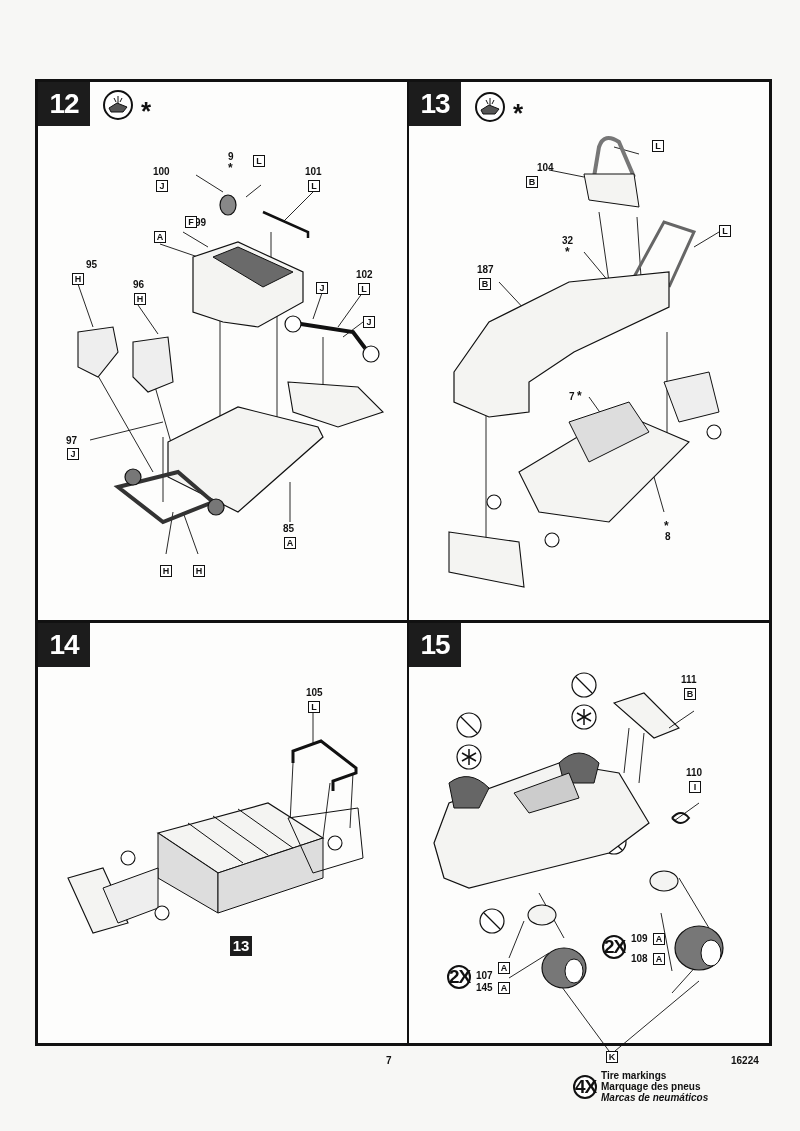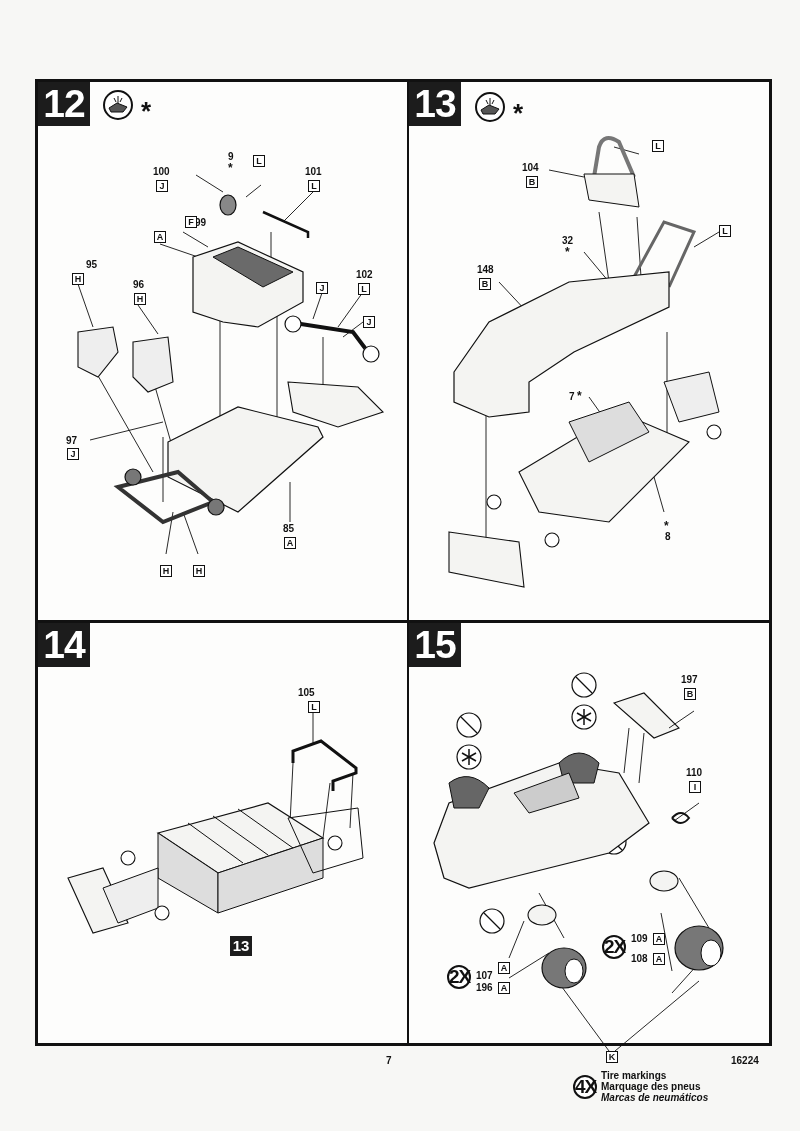--- a/index.html
+++ b/index.html
@@ -2,21 +2,21 @@
 <html><head>
 <meta charset="utf-8">
 <style>
   * { box-sizing: border-box; margin: 0; padding: 0; }
   html, body { width: 800px; height: 1131px; background: #f7f7f5; overflow: hidden; }
   body { position: relative; font-family: "Liberation Sans", sans-serif; color: #111; }
   .sheet { position: absolute; left: 35px; top: 79px; width: 737px; height: 967px; border: 3px solid #111; background: #fdfdfc; }
   .vdiv { position: absolute; left: 369px; top: 0; width: 2px; height: 961px; background: #111; }
   .hdiv { position: absolute; left: 0; top: 538px; width: 731px; height: 3px; background: #111; }
   .panel { position: absolute; }
-  .stepnum { position: absolute; left: 0; top: 0; width: 52px; height: 44px; background: #1c1c1c; color: #fff; font-weight: bold; font-size: 39px; line-height: 44px; text-align: center; letter-spacing: -1px; }
+  .stepnum { position: absolute; left: 0; top: 0; width: 52px; height: 44px; background: #1c1c1c; color: #fff; font-weight: bold; font-size: 28px; line-height: 44px; text-align: center; letter-spacing: -1px; }
   .glue { position: absolute; width: 30px; height: 30px; border: 2px solid #111; border-radius: 50%; background: #fff; }
   .star { position: absolute; font-size: 26px; font-weight: bold; line-height: 1; }
   .lbl { position: absolute; font-size: 10px; font-weight: bold; line-height: 1; white-space: nowrap; }
   .box { position: absolute; width: 12px; height: 12px; border: 1.3px solid #111; font-size: 9px; font-weight: bold; line-height: 10px; text-align: center; background: #fff; }
   .mult { position: absolute; width: 24px; height: 24px; border: 2px solid #111; border-radius: 50%; font-size: 19px; font-weight: bold; line-height: 20px; text-align: center; background: #fff; letter-spacing: -1px; }
   .ref13 { position: absolute; width: 22px; height: 20px; background: #1c1c1c; color: #fff; font-weight: bold; font-size: 15px; line-height: 20px; text-align: center; }
   .tiretext { position: absolute; font-size: 10px; font-weight: bold; line-height: 11px; white-space: nowrap; }
   .footer { position: absolute; font-size: 10px; font-weight: bold; }
   svg.art { position: absolute; left: 0; top: 0; overflow: visible; }
 </style>
@@ -146,27 +146,27 @@
 
       <path d="M110 390 L210 330 L280 360 L200 440 L130 430 Z" fill="#f4f4f2" stroke="#111" stroke-width="1.1"></path>
       <path d="M160 340 L220 320 L240 350 L180 380 Z" fill="#ddd" stroke="#111" stroke-width="1"></path>
       <path d="M40 450 L110 460 L115 505 L40 490 Z" fill="#f4f4f2" stroke="#111" stroke-width="1.1"></path>
       <circle cx="85" cy="420" r="7" fill="#fff" stroke="#111" stroke-width="1.1"></circle>
       <circle cx="143" cy="458" r="7" fill="#fff" stroke="#111" stroke-width="1.1"></circle>
       <circle cx="305" cy="350" r="7" fill="#fff" stroke="#111" stroke-width="1.1"></circle>
       <path d="M255 300 L300 290 L310 330 L270 340 Z" fill="#eee" stroke="#111" stroke-width="1"></path>
     </svg>
 
-    <div class="lbl" style="left:113px;top:81px;">104</div>
+    <div class="lbl" style="left:128px;top:81px;">104</div>
     <div class="box" style="left:117px;top:94px;">B</div>
     <div class="box" style="left:243px;top:58px;">L</div>
     <div class="lbl" style="left:153px;top:154px;">32</div>
     <div class="lbl" style="left:156px;top:164px;font-size:12px;">*</div>
     <div class="box" style="left:310px;top:143px;">L</div>
-    <div class="lbl" style="left:68px;top:183px;">148</div>
+    <div class="lbl" style="left:68px;top:183px;">187</div>
     <div class="box" style="left:70px;top:196px;">B</div>
     <div class="lbl" style="left:160px;top:310px;">7</div>
     <div class="lbl" style="left:168px;top:308px;font-size:12px;">*</div>
     <div class="lbl" style="left:255px;top:438px;font-size:12px;">*</div>
     <div class="lbl" style="left:256px;top:450px;">8</div>
   </div>
 
   <div class="panel" style="left:0;top:541px;width:369px;height:420px;">
     <div class="stepnum">14</div>
     <svg class="art" width="369" height="420">
@@ -183,21 +183,21 @@
       <line x1="150" y1="200" x2="205" y2="240" stroke="#111"></line>
       <line x1="175" y1="193" x2="230" y2="232" stroke="#111"></line>
       <line x1="200" y1="186" x2="255" y2="225" stroke="#111"></line>
       <path d="M30 255 L65 245 L90 300 L55 310 Z" fill="#f4f4f2" stroke="#111" stroke-width="1.1"></path>
       <path d="M65 265 L120 245 L120 285 L80 300 Z" fill="#eee" stroke="#111" stroke-width="1"></path>
       <circle cx="90" cy="235" r="7" fill="#fff" stroke="#111" stroke-width="1.1"></circle>
       <circle cx="124" cy="290" r="7" fill="#fff" stroke="#111" stroke-width="1.1"></circle>
       <circle cx="297" cy="220" r="7" fill="#fff" stroke="#111" stroke-width="1.1"></circle>
       <path d="M250 195 L320 185 L325 235 L275 250 Z" fill="none" stroke="#111" stroke-width="1"></path>
     </svg>
-    <div class="lbl" style="left:260px;top:65px;">105</div>
+    <div class="lbl" style="left:268px;top:65px;">105</div>
     <div class="box" style="left:270px;top:78px;">L</div>
     <div class="ref13" style="left:192px;top:313px;">13</div>
   </div>
 
   <div class="panel" style="left:371px;top:541px;width:360px;height:420px;">
     <div class="stepnum">15</div>
     <svg class="art" width="360" height="420">
 
       <g stroke="#111" stroke-width="1.2" fill="#fff">
         <circle cx="60" cy="102" r="12"></circle>
@@ -246,29 +246,29 @@
       <path d="M263 195 Q272 185 280 195 Q272 205 263 195" stroke="#111" stroke-width="2" fill="none"></path>
 
       <ellipse cx="133" cy="292" rx="14" ry="10" fill="#f4f4f2" stroke="#111" stroke-width="1.1"></ellipse>
       <ellipse cx="255" cy="258" rx="14" ry="10" fill="#f4f4f2" stroke="#111" stroke-width="1.1"></ellipse>
       <ellipse cx="155" cy="345" rx="22" ry="20" fill="#777" stroke="#111" stroke-width="1.2"></ellipse>
       <ellipse cx="165" cy="348" rx="9" ry="12" fill="#fff" stroke="#111"></ellipse>
       <ellipse cx="290" cy="325" rx="24" ry="22" fill="#777" stroke="#111" stroke-width="1.2"></ellipse>
       <ellipse cx="302" cy="330" rx="10" ry="13" fill="#fff" stroke="#111"></ellipse>
     </svg>
 
-    <div class="lbl" style="left:272px;top:52px;">197</div>
+    <div class="lbl" style="left:272px;top:52px;">111</div>
     <div class="box" style="left:275px;top:65px;">B</div>
     <div class="lbl" style="left:277px;top:145px;">110</div>
     <div class="box" style="left:280px;top:158px;">I</div>
 
     <div class="mult" style="left:38px;top:342px;">2X</div>
     <div class="lbl" style="left:67px;top:340px;margin-top:8px;">107</div>
     <div class="box" style="left:89px;top:339px;">A</div>
-    <div class="lbl" style="left:67px;top:360px;">196</div>
+    <div class="lbl" style="left:67px;top:360px;">145</div>
     <div class="box" style="left:89px;top:359px;">A</div>
 
     <div class="mult" style="left:193px;top:312px;">2X</div>
     <div class="lbl" style="left:222px;top:311px;">109</div>
     <div class="box" style="left:244px;top:310px;">A</div>
     <div class="lbl" style="left:222px;top:331px;">108</div>
     <div class="box" style="left:244px;top:330px;">A</div>
 
     <div class="box" style="left:197px;top:428px;">K</div>
     <div class="mult" style="left:164px;top:452px;">4X</div>

